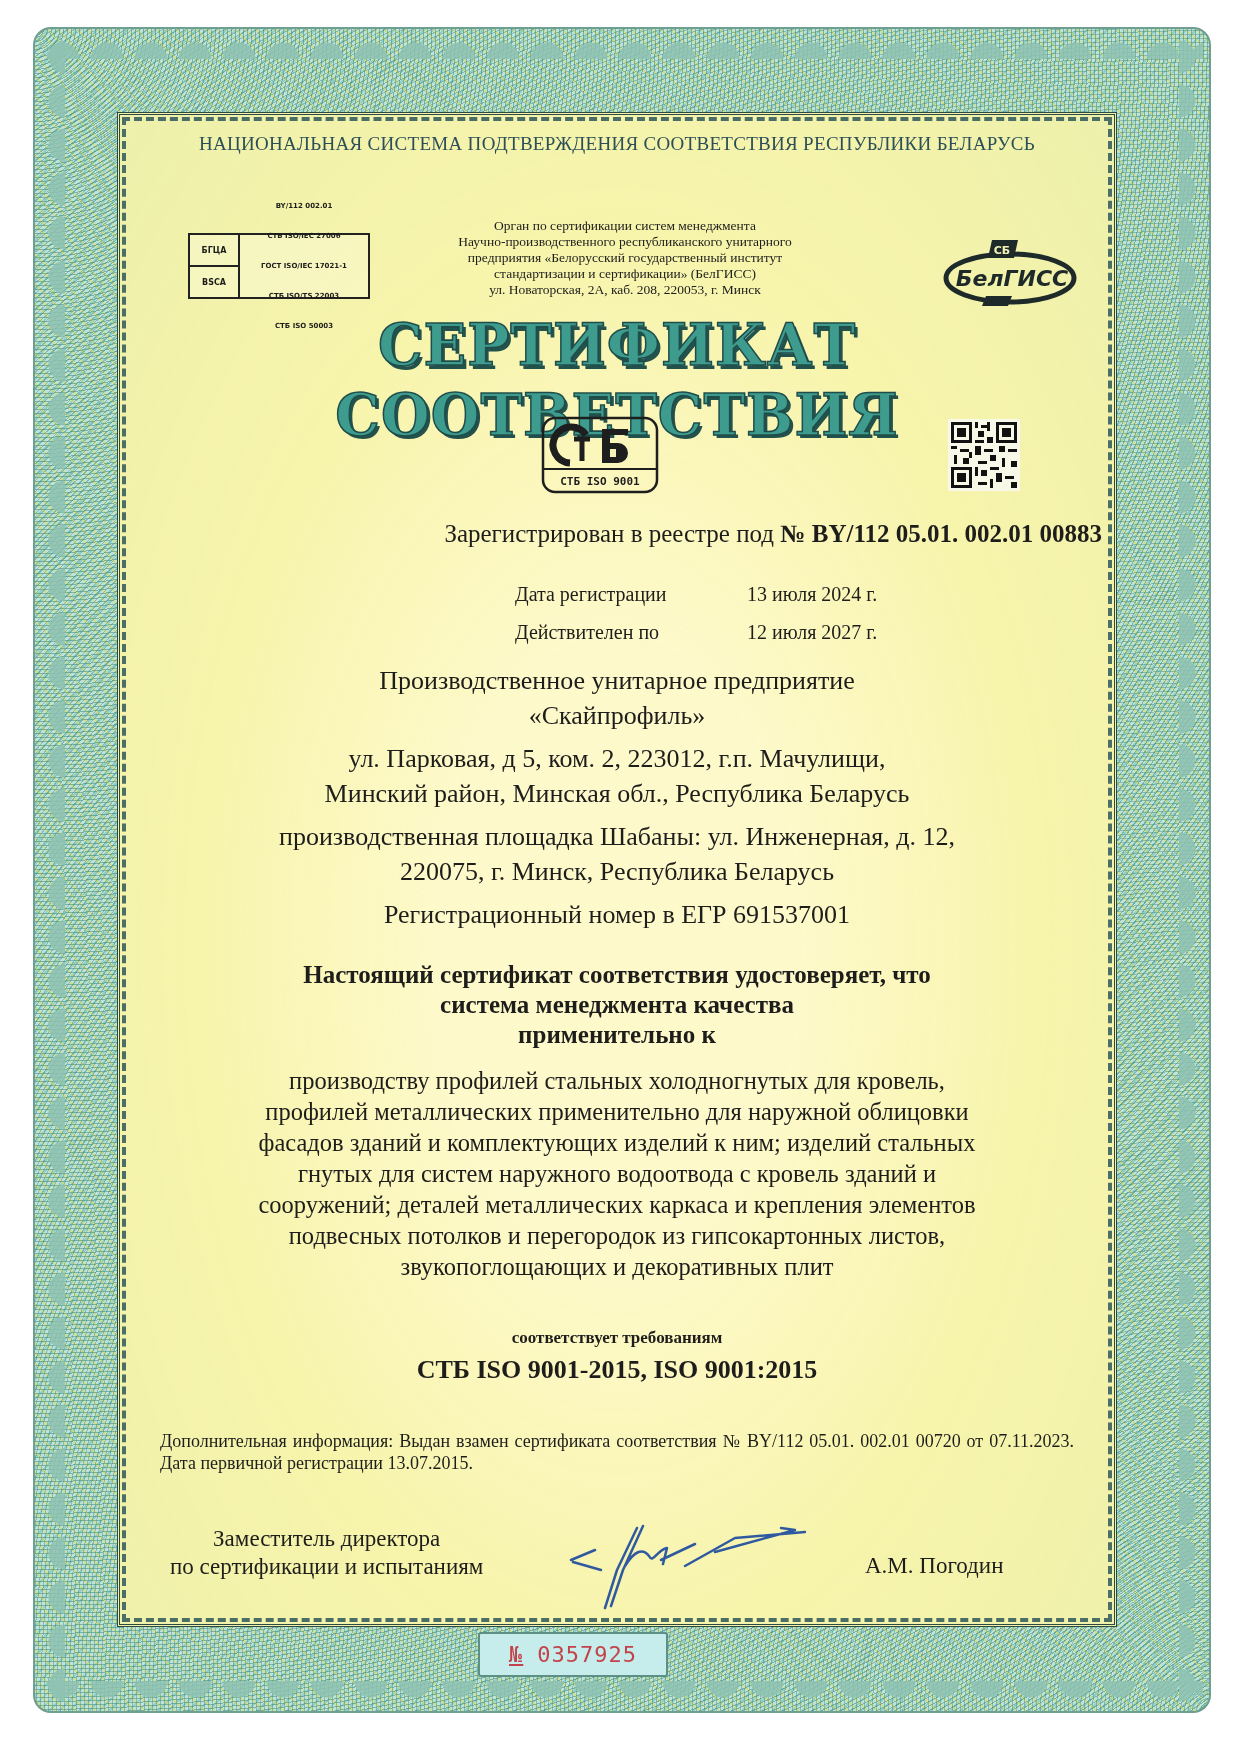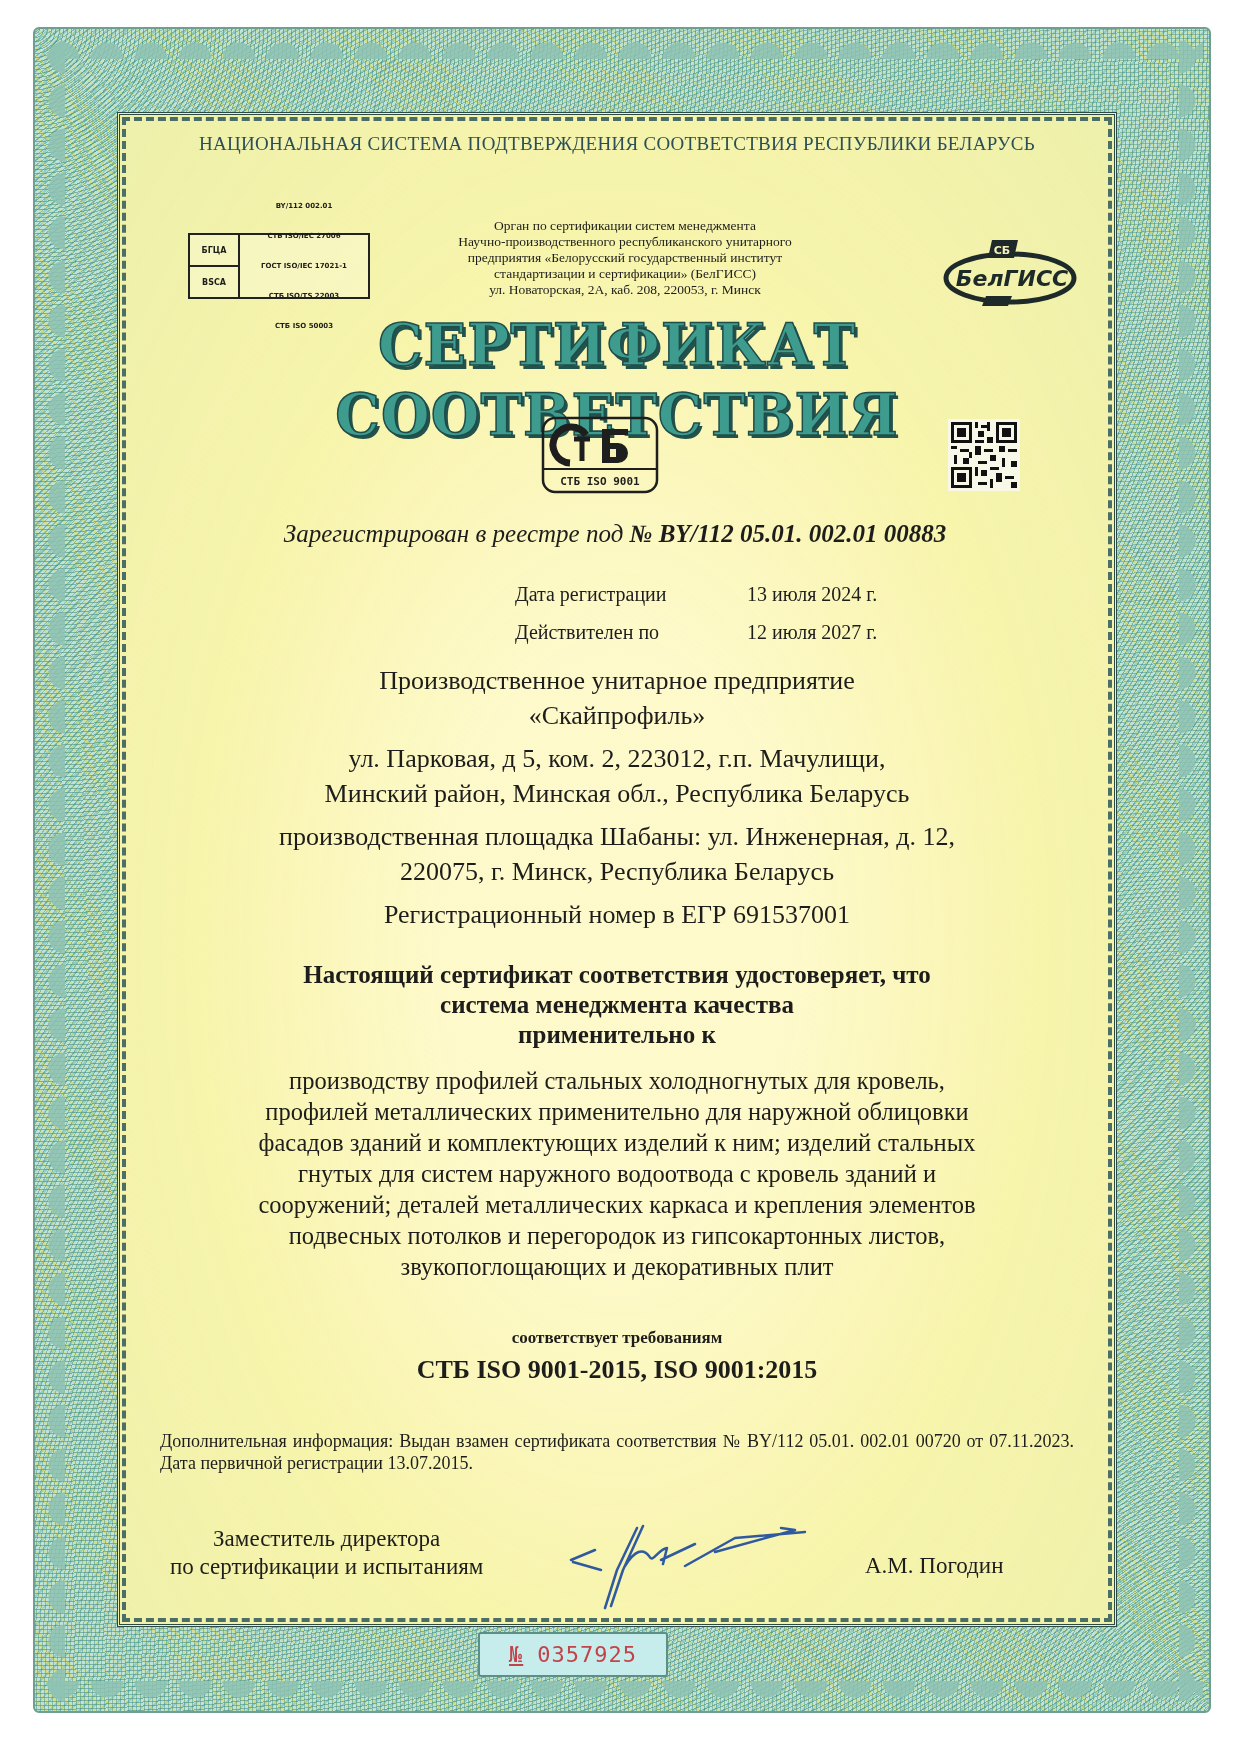--- a/index.html
+++ b/index.html
@@ -10,21 +10,21 @@
   .cert {
     position:absolute; left:33px; top:27px; width:1178px; height:1686px;
     box-sizing:border-box;
     background:
       repeating-radial-gradient(circle at 0 0, rgba(64,140,128,.55) 0 1px, transparent 1px 4px),
       repeating-radial-gradient(circle at 100% 100%, rgba(64,140,128,.45) 0 1px, transparent 1px 4px),
       repeating-linear-gradient(45deg, rgba(220,220,90,.55) 0 2px, transparent 2px 7px),
       repeating-linear-gradient(-45deg, rgba(110,190,180,.55) 0 2px, transparent 2px 7px),
       #bfe3d8;
     border:2px solid #6f9e92;
-    border-radius:6px;
+    border-radius:18px;
   }
   .scallop {
     position:absolute; left:6px; right:6px; height:26px;
     background: radial-gradient(circle at 22px 26px, #8ec2b3 0 16px, transparent 17px) 0 0/44px 26px repeat-x;
     opacity:.85;
   }
   .scallop.top { top:4px; }
   .scallop.bottom { bottom:4px; transform:scaleY(-1); }
   .scallop-v {
     position:absolute; top:6px; bottom:6px; width:26px;
@@ -77,21 +77,21 @@
     font-family:"DejaVu Serif","Liberation Serif",serif; font-weight:bold;
     font-size:56px; letter-spacing:1px; color:#3e9c8e;
     -webkit-text-stroke:1.5px #1f4d4a;
     text-shadow: 3px 3px 0 #23514c, 1px 1px 0 #9fd6cc;
     transform:scaleY(1.05);
   }
 
   .stb-mark { left:420px; top:300px; width:120px; height:80px; }
   .qr { left:828px; top:304px; width:72px; height:72px; }
 
-  .reg-line { left:0; right:4px; top:405px; text-align:center; font-size:25px;font-style:italic; }
+  .reg-line { left:0; right:12px; top:405px; text-align:right; font-size:25px; }
   .reg-line b { font-weight:bold; }
 
   .dates { left:395px; top:460px; font-size:20px; line-height:38px; }
   .dates .row { display:flex; }
   .dates .lbl { width:232px; }
 
   .company {
     left:40px; right:40px; top:548px; text-align:center; font-size:26px; line-height:35px;
   }
   .company .gap { height:8px; }

